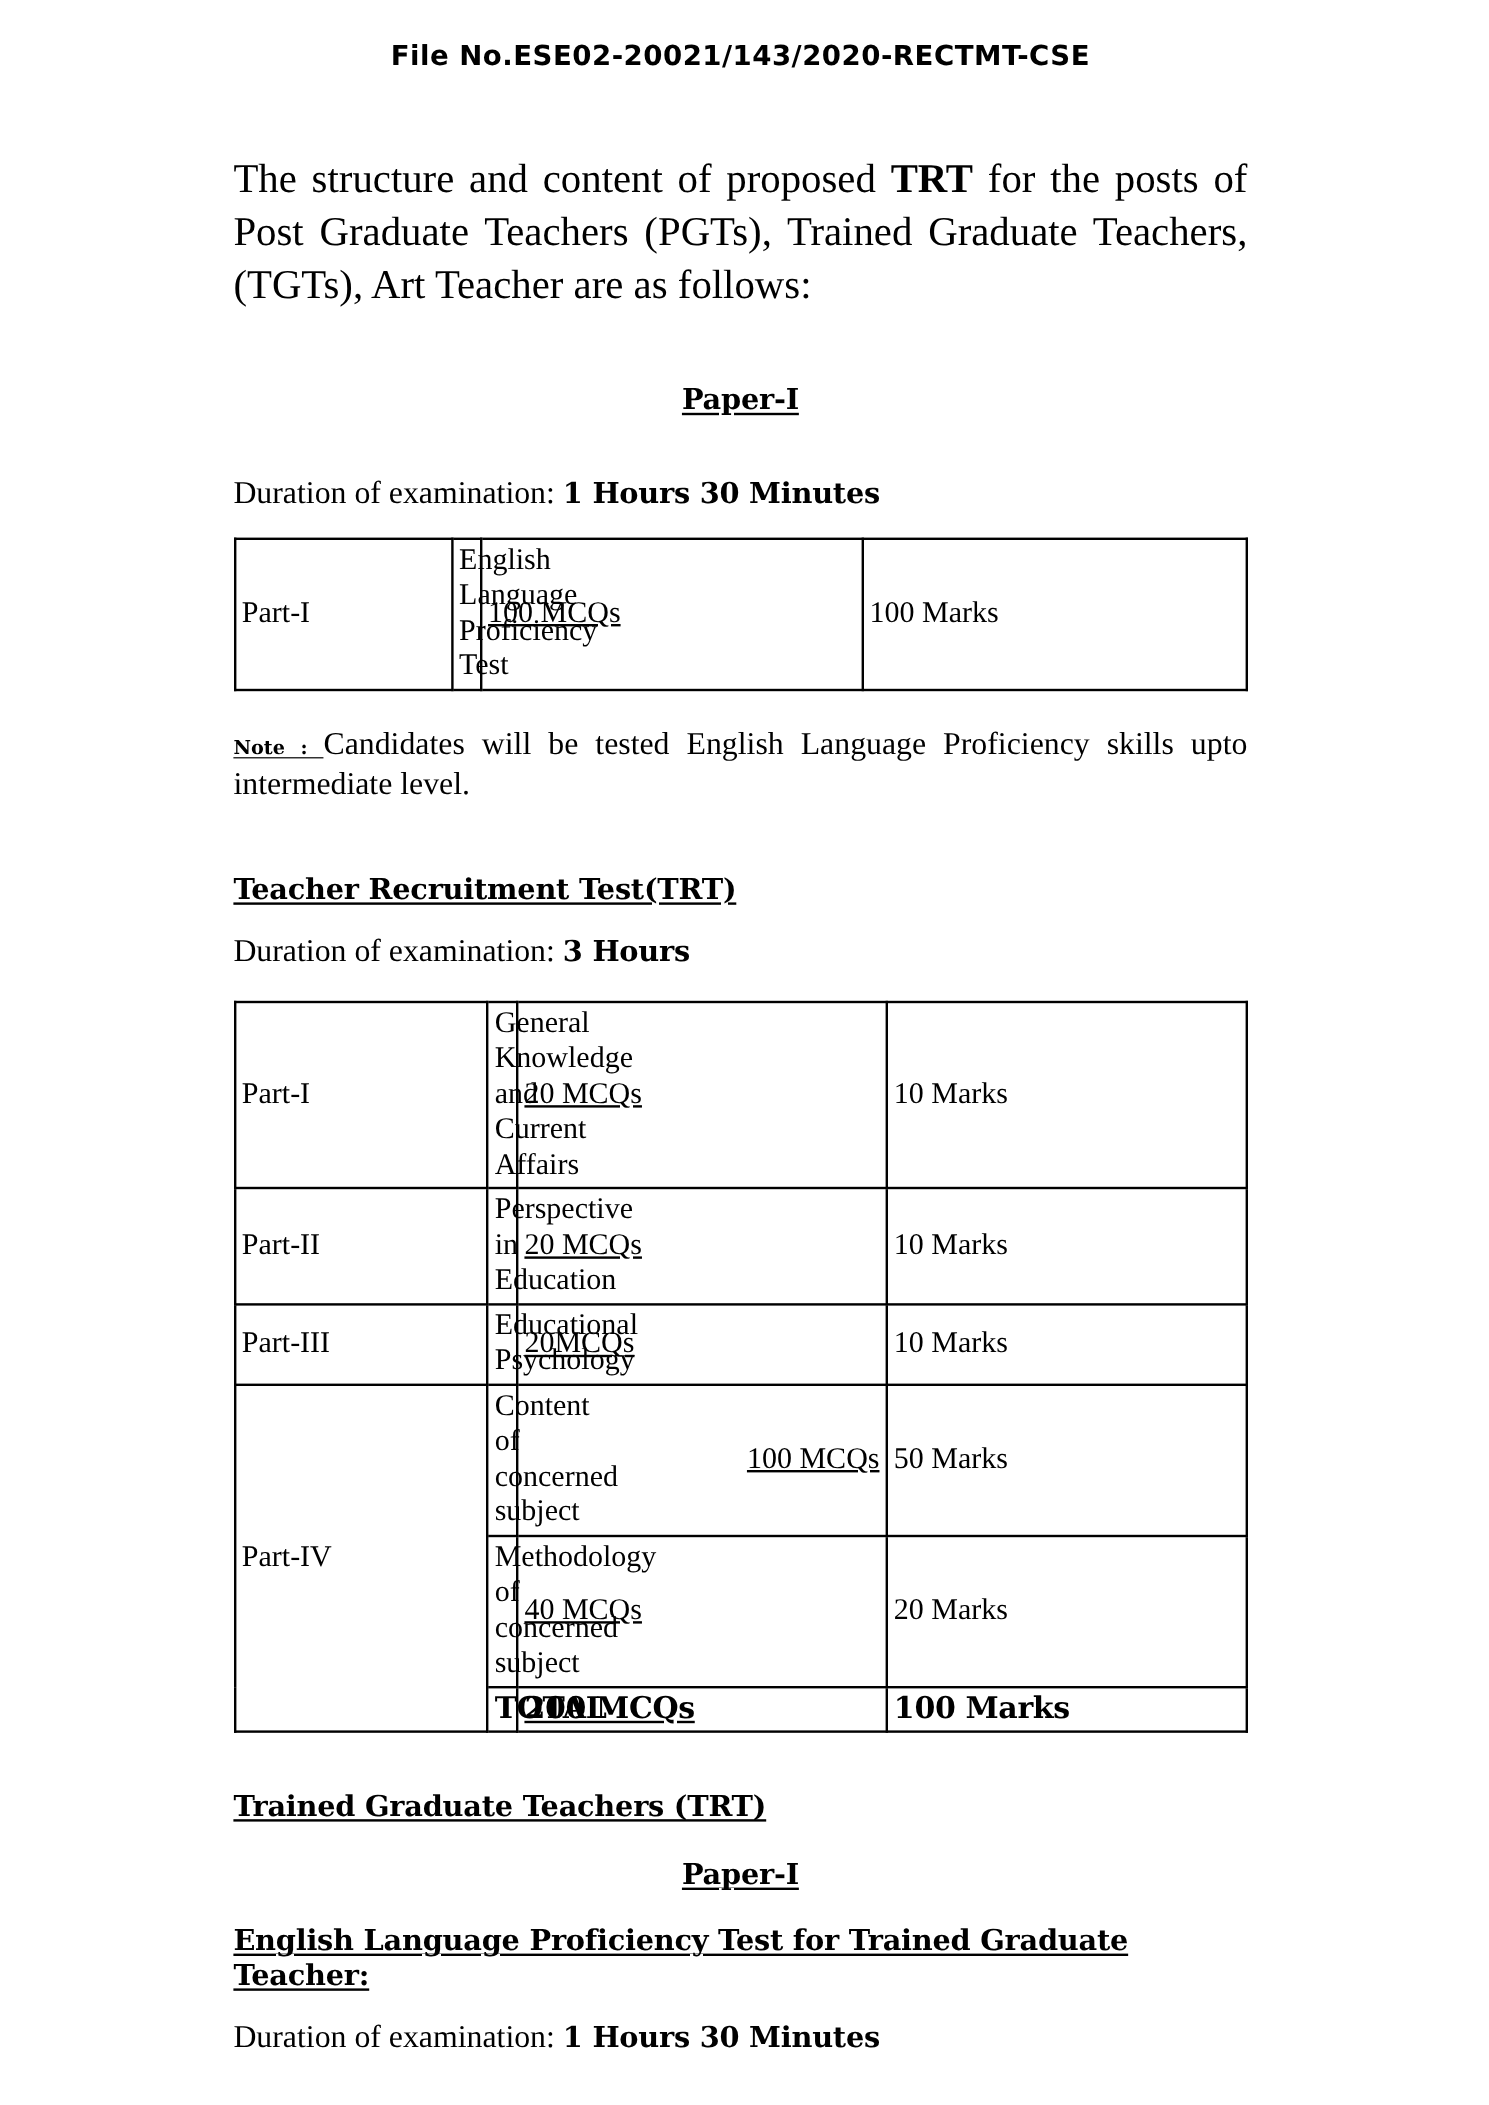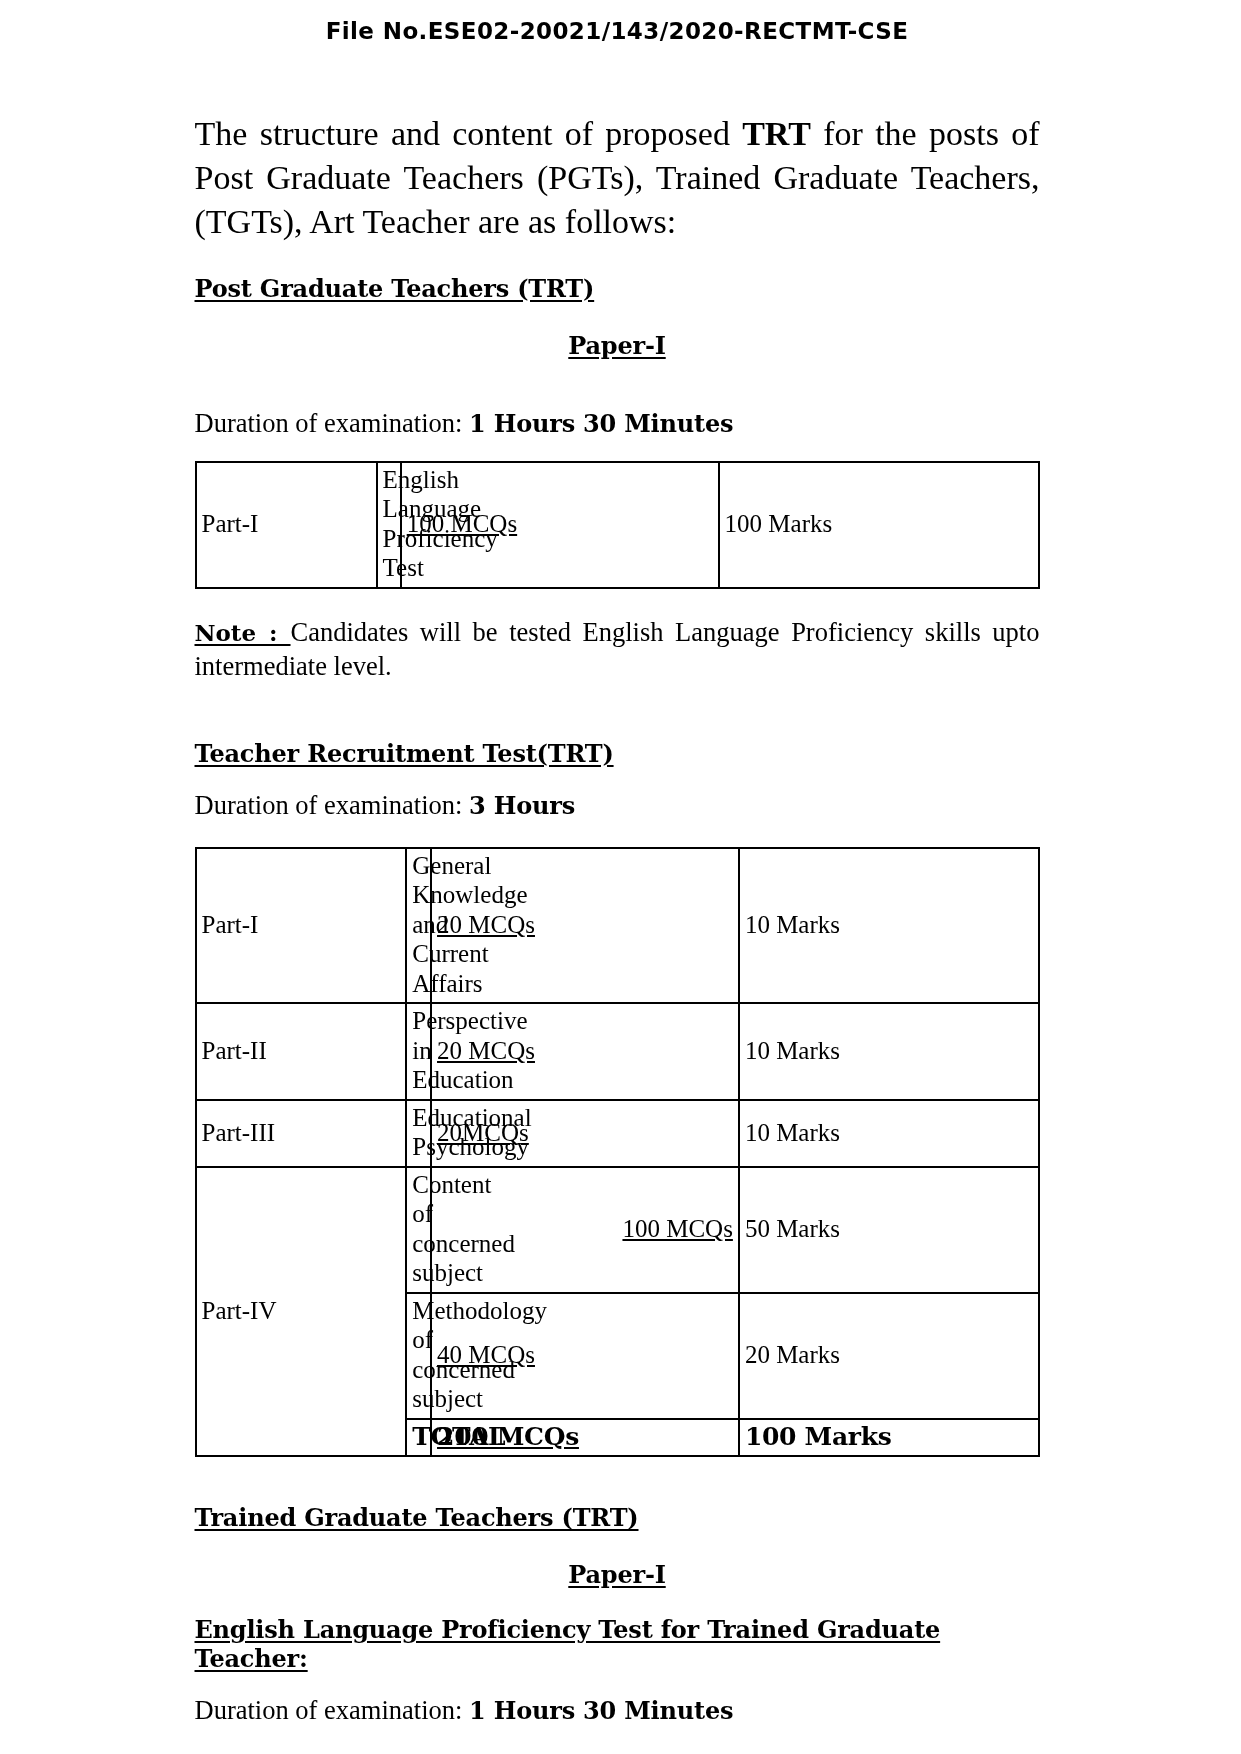--- a/index.html
+++ b/index.html
@@ -12,21 +12,21 @@
     height: 1754px;
     font-family: "Liberation Serif", "DejaVu Serif", serif;
     color: #000000;
     position: relative;
     overflow: hidden;
   }
   .page {
     width: 1234px;
     height: 1754px;
     box-sizing: border-box;
-    padding: 0;
+    padding: 16px;
     position: relative;
   }
 
   
   .file-header {
     text-align: center;
     font-family: "DejaVu Sans", "Liberation Sans", sans-serif;
     font-weight: bold;
     font-size: 23px;
     letter-spacing: 0.4px;
@@ -77,21 +77,21 @@
 
   .note {
     font-size: 26.5px;
     line-height: 1.29;
     text-align: justify;
     margin: 0;
   }
   .note .note-lbl {
     font-family: "DejaVu Serif", "Liberation Serif", serif;
     font-weight: bold;
-    font-size: 23px;
+    font-size: 16px;
     text-decoration: underline;
     text-underline-offset: 3px;
   }
 
   
   table.doc-table {
     border-collapse: collapse;
     width: 845px;
     table-layout: fixed;
     font-size: 25px;
@@ -138,23 +138,20 @@
 <div class="page">
 
   <div class="file-header">File No.ESE02-20021/143/2020-RECTMT-CSE</div>
 
   <div class="content">
 
     <p class="para"><span>The structure and content of proposed </span><b>TRT</b><span> for the posts of Post Graduate Teachers (PGTs), Trained Graduate Teachers, (TGTs), Art Teacher are as follows:</span></p>
 
     <div class="sp-30"></div>
 
-    <div class="heading-row">
-      <span class="heading">Post Graduate Teachers (TRT)</span>
-    </div>
 
     <div class="sp-28"></div>
 
     <div class="heading-row center-row">
       <span class="heading">Paper-I</span>
     </div>
 
     <div class="sp-26"></div>
 
 

